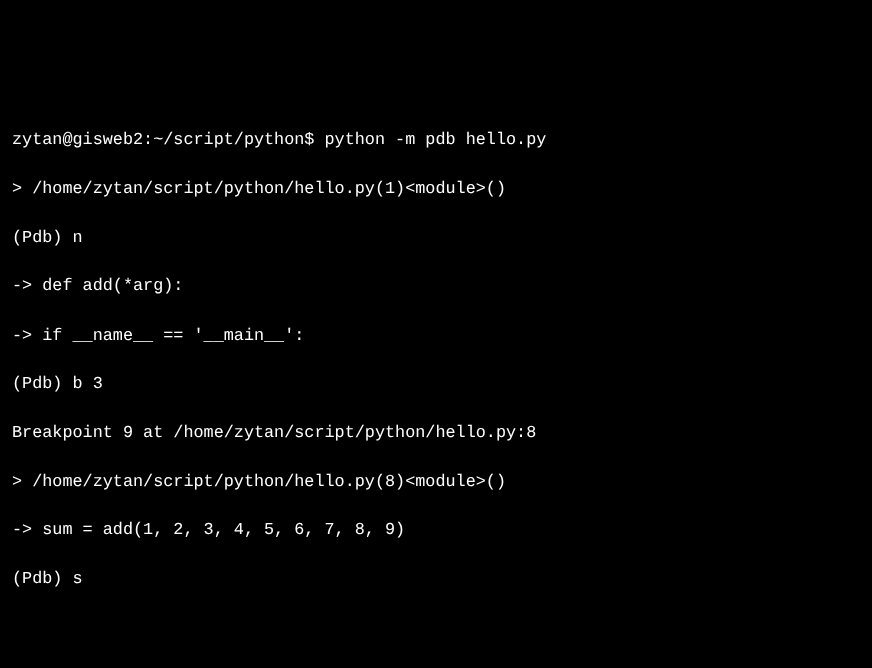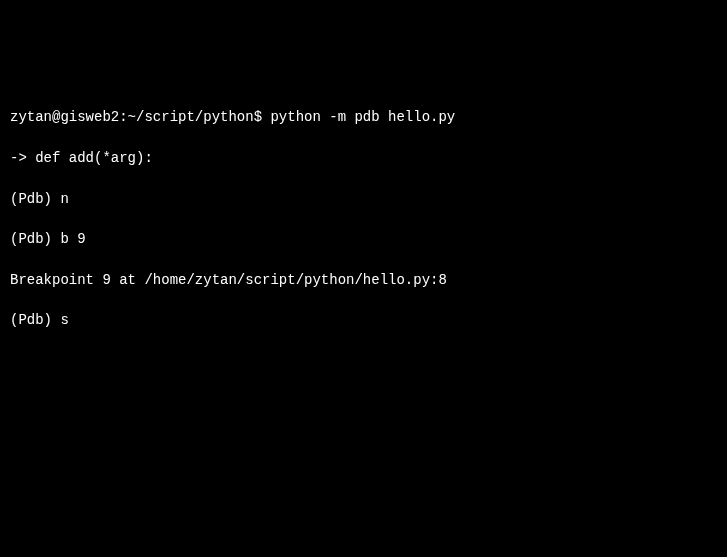--- a/index.html
+++ b/index.html
@@ -17,24 +17,28 @@
     }
     .line { display: block; }
   </style>
 </head>
 <body>
 
 
 
 <div>
 <span class="line">zytan@gisweb2:~/script/python$ python -m pdb hello.py</span>
+<span class="line">&gt; /home/zytan/script/python/hello.py(1)&lt;module&gt;()</span>
+<span class="line">(Pdb) n</span>
 <span class="line">-&gt; def add(*arg):</span>
-<span class="line">(Pdb) n</span>
-<span class="line">(Pdb) b 9</span>
+<span class="line">-&gt; if __name__ == '__main__':</span>
+<span class="line">(Pdb) b 3</span>
 <span class="line">Breakpoint 9 at /home/zytan/script/python/hello.py:8</span>
+<span class="line">&gt; /home/zytan/script/python/hello.py(8)&lt;module&gt;()</span>
+<span class="line">-&gt; sum = add(1, 2, 3, 4, 5, 6, 7, 8, 9)</span>
 <span class="line">(Pdb) s</span>
 
 
 
 
 
 
 
 
 

